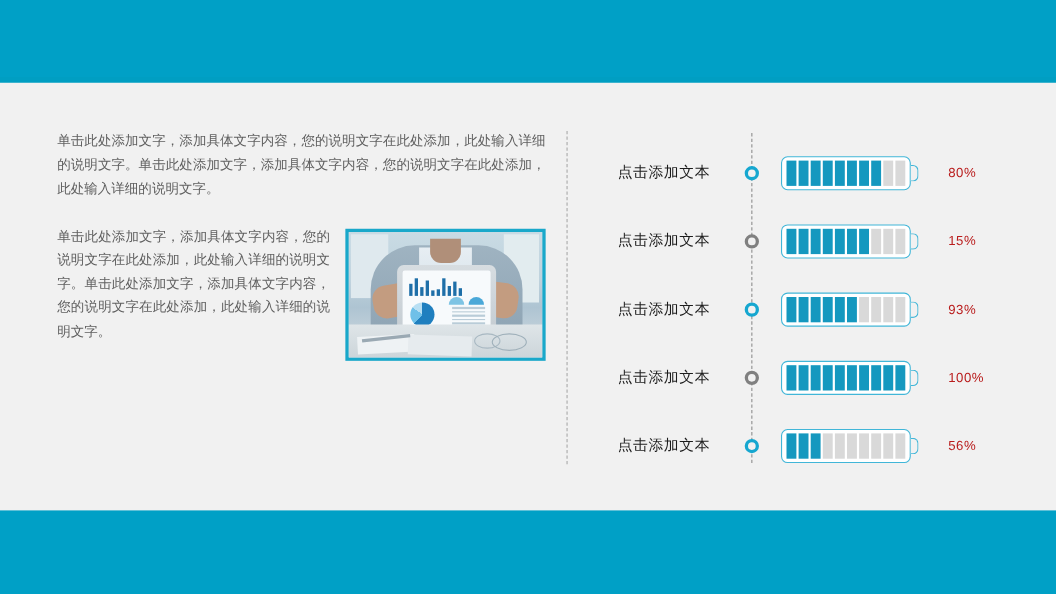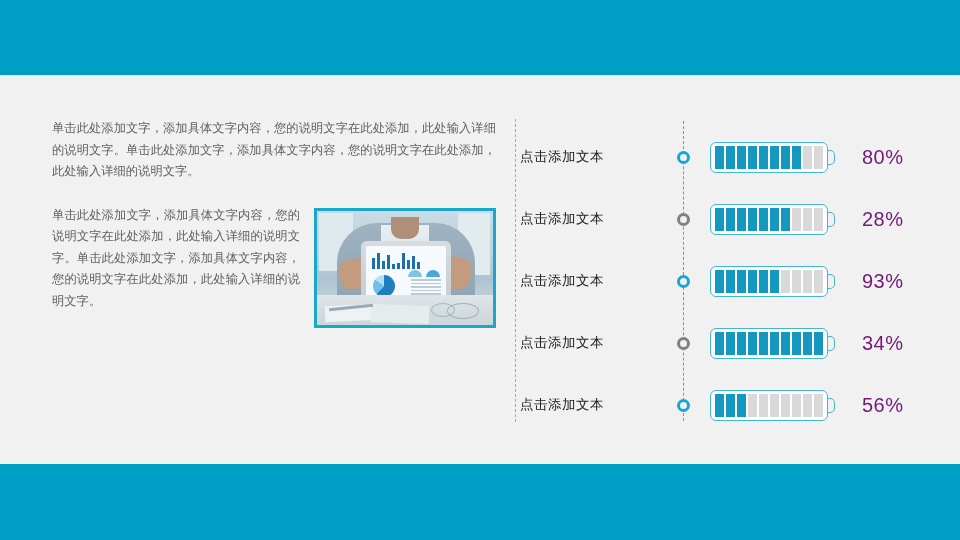--- a/index.html
+++ b/index.html
@@ -173,21 +173,21 @@
     width: 420px;
   }
   .row {
     position: relative;
     height: 62px;
     display: flex;
     align-items: center;
   }
   .row-label {
     width: 167px;
-    text-align: left;
+    text-align: center;
     box-sizing: border-box;
     font-size: 13.5px;
     color: #1c1c1c;
     letter-spacing: 0.5px;
     white-space: nowrap;
   }
   .row-dot {
     position: absolute;
     left: 157px;
     width: 13px;
@@ -228,22 +228,22 @@
   }
   .cell {
     flex: 1 1 0;
     height: 100%;
     background: #d9d9d9;
   }
   .cell.on { background: #1598bf; }
 
   .row-pct {
     margin-left: 34px;
-    font-size: 20px;
-    color: #701a75;
+    font-size: 12px;
+    color: #b91c1c;
     letter-spacing: 0.5px;
     white-space: nowrap;
   }
 </style>
 </head>
 <body>
 
 <div class="slide">
 
   <div class="bar-top"></div>
@@ -331,21 +331,21 @@
           <span class="cell on"></span>
           <span class="cell on"></span>
           <span class="cell on"></span>
           <span class="cell on"></span>
           <span class="cell on"></span>
           <span class="cell on"></span>
           <span class="cell"></span>
           <span class="cell"></span>
           <span class="cell"></span>
         </div>
-        <div class="row-pct">28%</div>
+        <div class="row-pct">15%</div>
       </div>
       <div class="row">
         <div class="row-label">点击添加文本</div>
         <div class="row-dot teal"></div>
         <div class="battery">
           <span class="cell on"></span>
           <span class="cell on"></span>
           <span class="cell on"></span>
           <span class="cell on"></span>
           <span class="cell on"></span>
@@ -365,21 +365,21 @@
           <span class="cell on"></span>
           <span class="cell on"></span>
           <span class="cell on"></span>
           <span class="cell on"></span>
           <span class="cell on"></span>
           <span class="cell on"></span>
           <span class="cell on"></span>
           <span class="cell on"></span>
           <span class="cell on"></span>
         </div>
-        <div class="row-pct">34%</div>
+        <div class="row-pct">100%</div>
       </div>
       <div class="row">
         <div class="row-label">点击添加文本</div>
         <div class="row-dot teal"></div>
         <div class="battery">
           <span class="cell on"></span>
           <span class="cell on"></span>
           <span class="cell on"></span>
           <span class="cell"></span>
           <span class="cell"></span>

